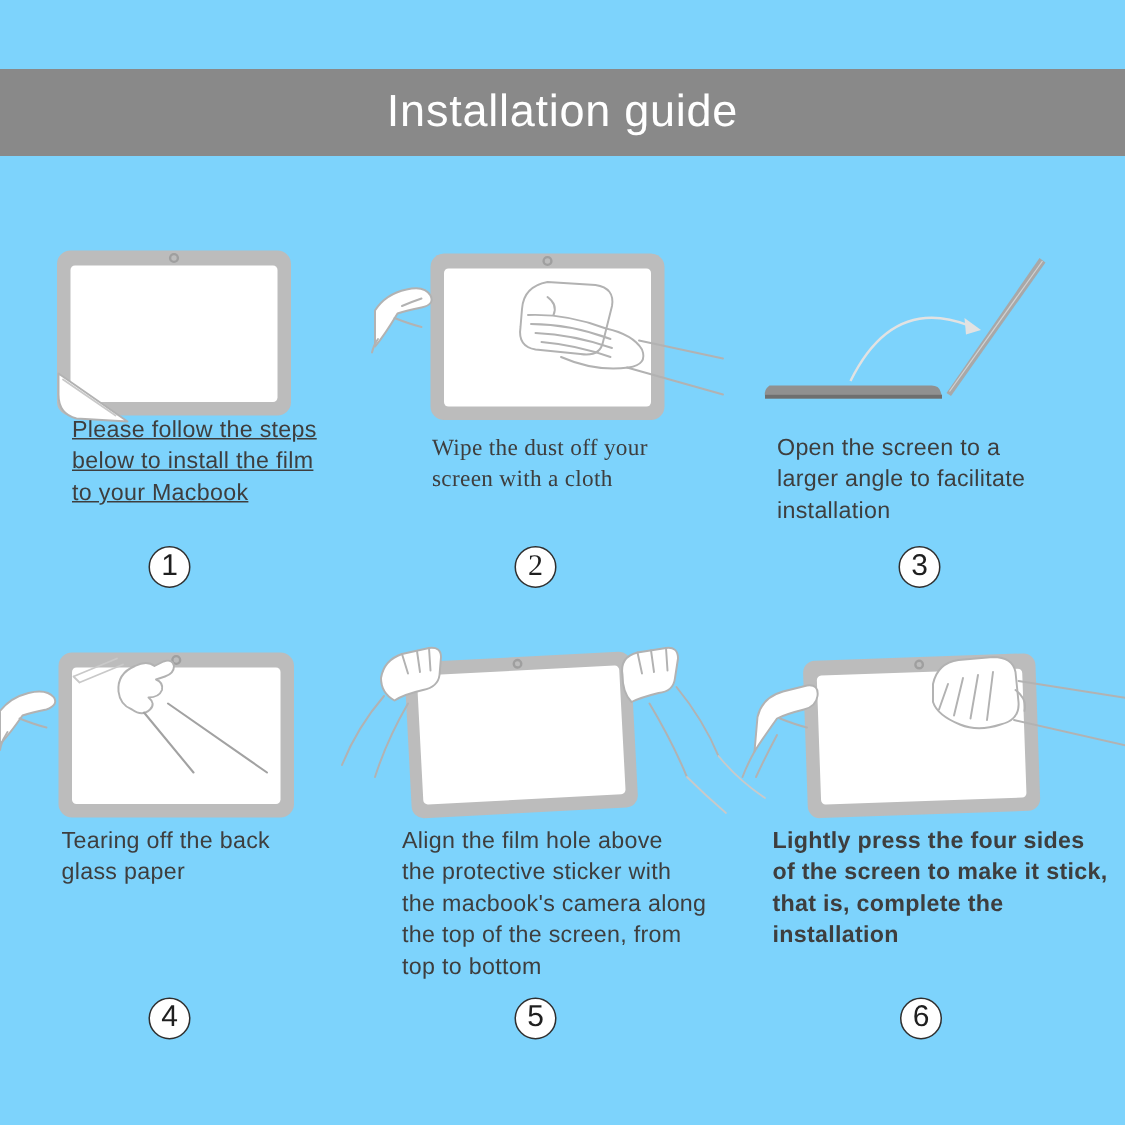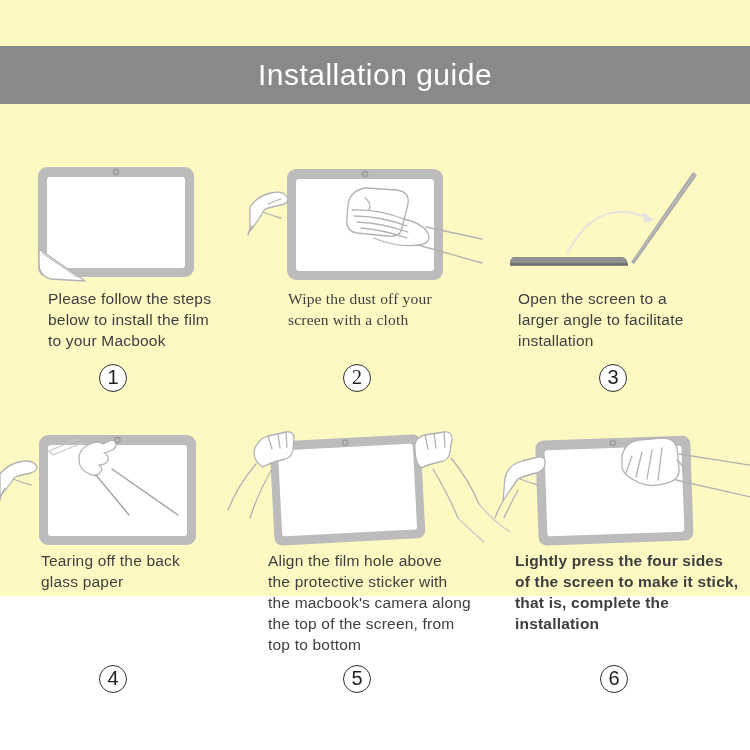--- a/index.html
+++ b/index.html
@@ -1,18 +1,18 @@
 <!DOCTYPE html>
 <html><head>
 <meta charset="utf-8">
 <style>
   * { margin:0; padding:0; box-sizing:border-box; }
   html,body { width:750px; height:750px; background:#ffffff; overflow:hidden;
               font-family:"Liberation Sans", sans-serif; }
-  .canvas { position:relative; width:750px; height:596px; background:#fef9c3; }
+  .canvas { position:relative; width:750px; height:750px; background:#7dd3fc; }
 
   .banner { position:absolute; left:0; top:46px; width:750px; height:58px;
             background:#898989; }
   .banner h1 { font-size:30px; font-weight:400; color:#ffffff; text-align:center;
                line-height:58px; letter-spacing:0.5px; }
 
   .step { position:absolute; width:250px; height:280px; }
   .s1 { left:0;     top:140px; }
   .s2 { left:250px; top:140px;font-family:Liberation Serif, serif; }
   .s3 { left:500px; top:140px; }
@@ -23,21 +23,21 @@
   .art { position:absolute; overflow:visible; }
   .s1 .art { left:28px;  top:20px; width:180px; height:125px; }
   .s2 .art { left:-2px;  top:20px; width:234px; height:130px; }
   .s3 .art { left:5px;   top:20px; width:205px; height:112px; }
   .s4 .art { left:0px;   top:8px;  width:250px; height:120px; }
   .s5 .art { left:-32px; top:10px; width:292px; height:125px; }
   .s6 .art { left:-5px;  top:10px; width:260px; height:125px; }
 
   .desc { position:absolute; font-size:15.5px; line-height:21px; color:#3e3e3e;
           white-space:pre-line; letter-spacing:0.2px; }
-  .s1 .desc { left:48px; top:148px; }
+  .s1 .desc { left:48px; top:136px;text-decoration:underline; }
   .s2 .desc { left:38px; top:148px; }
   .s3 .desc { left:18px; top:148px; }
   .s4 .desc { left:41px; top:130px; }
   .s5 .desc { left:18px; top:130px; }
   .s6 .desc { left:15px; top:130px;font-weight:bold; }
 
   .num { position:absolute; width:28px; height:28px; border:1.6px solid #2f2f2f;
          border-radius:50%; text-align:center; font-size:20px; line-height:25px;
          color:#1f1f1f; background:#fff; }
   .s1 .num { left:99px; top:224px; }

